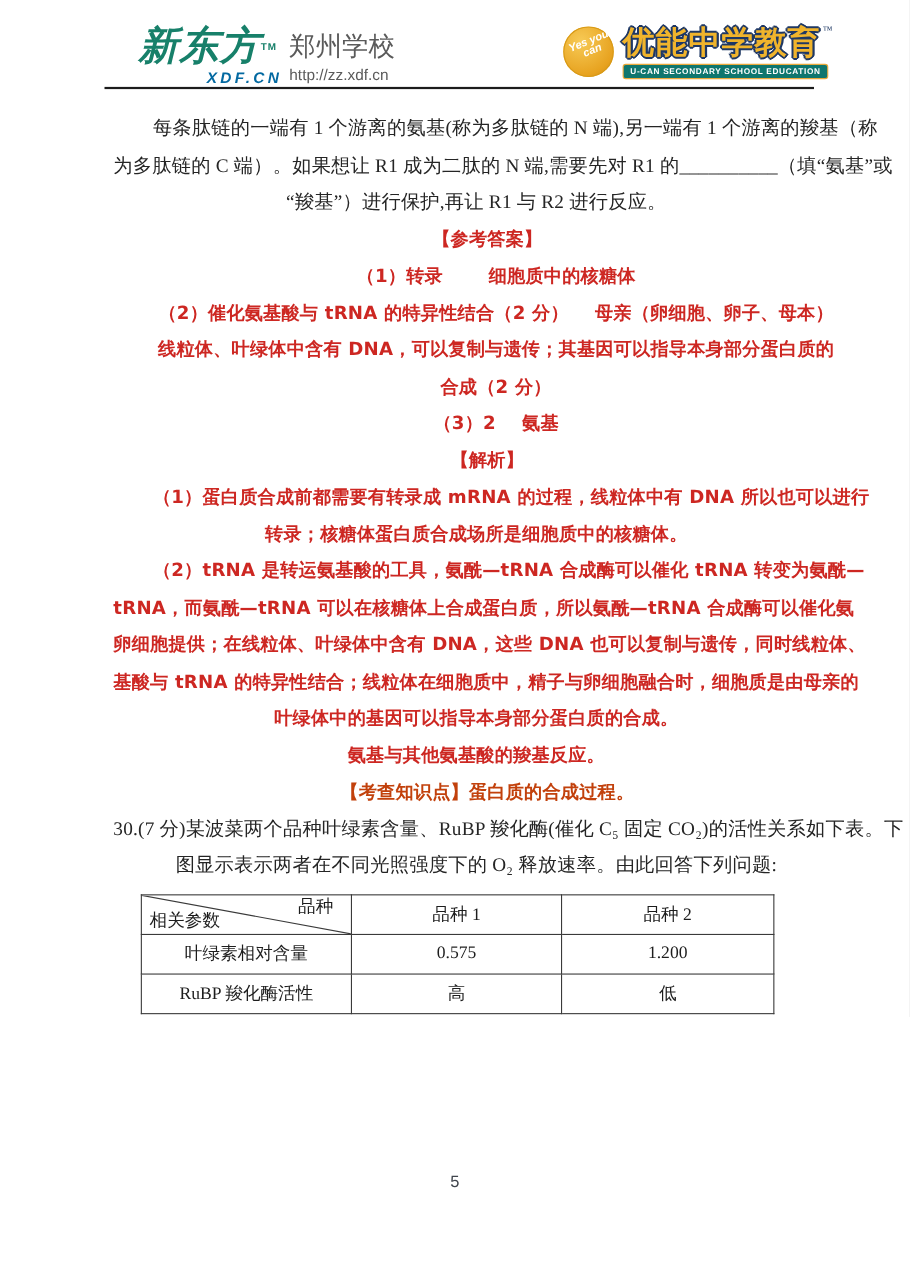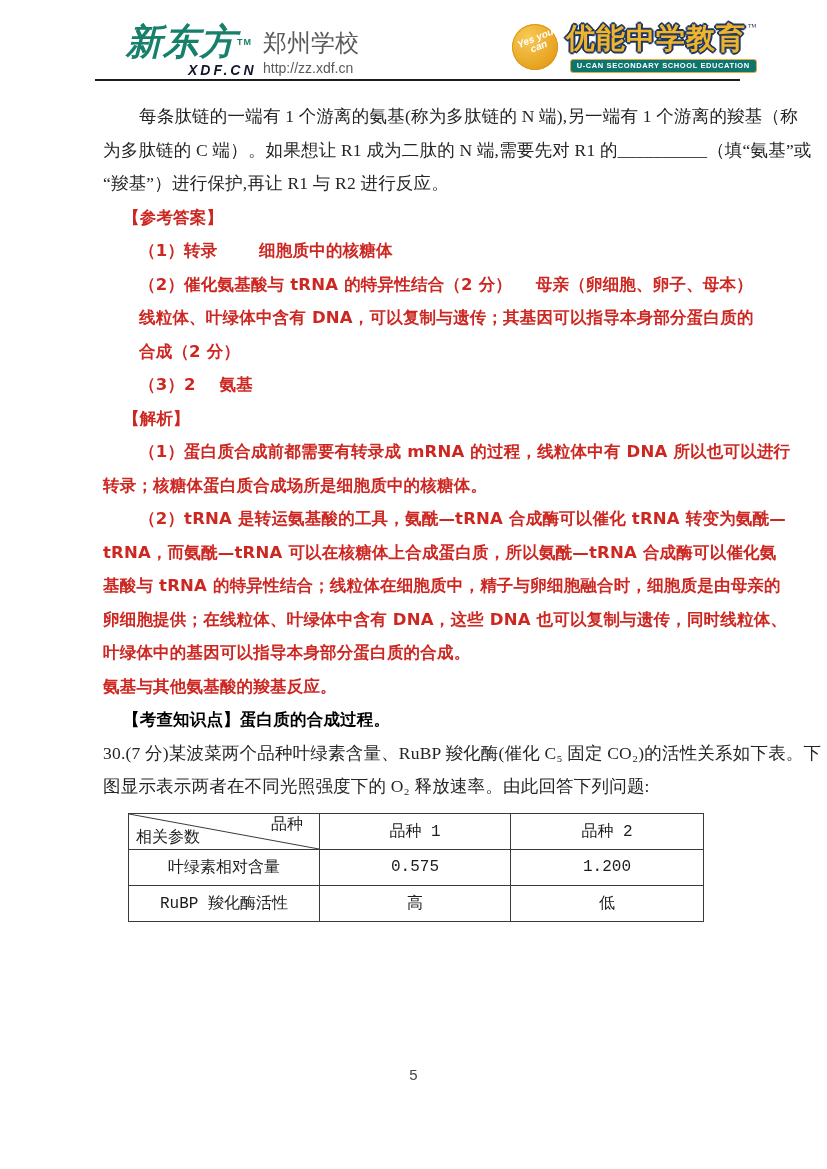--- a/index.html
+++ b/index.html
@@ -14,71 +14,71 @@
   .hdr-rule{position:absolute;top:79px;left:95px;width:645px;border-top:2px solid #1c1c1c;}
   .xdf{position:absolute;left:126px;top:24px;}
   .xdf-cn{
     font-family:"Liberation Sans","DejaVu Sans",sans-serif;
     font-weight:bold;font-style:italic;font-size:36px;line-height:36px;
     color:#17806a;letter-spacing:1px;
   }
   .xdf-tm{font-size:9px;vertical-align:top;color:#17806a;font-style:normal;font-weight:bold;}
   .xdf-dom{
     font-family:"Liberation Sans","DejaVu Sans",sans-serif;
-    font-weight:bold;font-style:italic;font-size:14px;color:#0f172a;
+    font-weight:bold;font-style:italic;font-size:14px;color:#0369a1;
     letter-spacing:3px;margin-left:62px;margin-top:2px;
   }
   .school{position:absolute;left:263px;top:32px;font-family:"Liberation Sans","DejaVu Sans",sans-serif;color:#5a5a5a;}
   .school-name{font-size:24px;line-height:22px;}
   .school-url{font-size:14px;line-height:16px;margin-top:6px;}
   .ucan{position:absolute;left:512px;top:22px;display:flex;align-items:flex-start;}
   .ucan-circle{
     width:46px;height:46px;border-radius:50%;
     background:radial-gradient(circle at 35% 30%,#f7ca56,#e7a21f 70%,#c8870f);
     position:relative;flex:0 0 auto;margin-top:2px;
     box-shadow:0 0 0 1px #d89a17 inset;
   }
   .ucan-circle span{
     position:absolute;left:5px;top:9px;width:40px;
     transform:rotate(-22deg);
     font-family:"Liberation Sans","DejaVu Sans",sans-serif;
     font-style:italic;font-weight:bold;color:#ffffff;
     font-size:10px;line-height:9px;text-align:center;
   }
-  .ucan-text{margin-left:8px;text-align:right;}
+  .ucan-text{margin-left:8px;}
   .ucan-title{
     font-family:"DejaVu Sans","Liberation Sans",sans-serif;
     font-weight:bold;font-size:29px;line-height:32px;letter-spacing:1px;
     color:#f0b42c;
     text-shadow:-2px 0 #1f3864,2px 0 #1f3864,0 -2px #1f3864,0 2px #1f3864,
                 -1px -1px #1f3864,1px -1px #1f3864,-1px 1px #1f3864,1px 1px #1f3864;
   }
   .ucan-tm{font-size:9px;color:#1f3864;vertical-align:top;text-shadow:none;margin-left:2px;}
   .ucan-sub{
     display:inline-block;margin-top:3px;
     background:#0f766e;color:#ffffff;border:1px solid #e9a93b;border-radius:3px;
     font-family:"Liberation Sans","DejaVu Sans",sans-serif;
     font-weight:bold;font-size:7.5px;letter-spacing:0.6px;
     padding:2px 6px;line-height:8px;
   }
   
   .doc{position:absolute;top:100px;left:103px;width:660px;}
   .ln{
     white-space:pre;height:33.5px;line-height:33.5px;
-    font-size:17.5px;letter-spacing:0.2px;
+    font-size:17.5px;letter-spacing:0.2px;text-align:center;
   }
   .ind2{padding-left:36px;}
   .blk{padding-left:20px;}
   .red{color:#cd2722;font-weight:bold;font-family:"DejaVu Sans","Liberation Sans",sans-serif;font-size:16.5px;}
-  .blue{color:#000000;font-weight:bold;font-family:"DejaVu Sans","Liberation Sans",sans-serif;font-size:16.5px;}
+  .blue{color:#c2410c;font-weight:bold;font-family:"DejaVu Sans","Liberation Sans",sans-serif;font-size:16.5px;}
   
   .qtable{
     border-collapse:collapse;margin:9px 0 0 25px;table-layout:fixed;
     font-size:16px;color:#1d1d1d;
-    font-family:Liberation Mono, monospace;
+    font-family:Liberation Serif, serif;
   }
   .qtable td,.qtable th{
     border:1px solid #3a3a3a;height:35px;text-align:center;vertical-align:middle;
     font-weight:normal;padding:0;
   }
   .c1{width:190px;} .c2{width:190px;} .c3{width:192px;}
   .corner{position:relative;}
   .corner svg{position:absolute;left:0;top:0;width:100%;height:100%;display:block;}
   .corner .top-label{position:absolute;right:16px;top:3px;line-height:16px;}
   .corner .bottom-label{position:absolute;left:7px;bottom:3px;line-height:16px;}
@@ -130,22 +130,22 @@
     <div class="ln red ind2">（2）催化氨基酸与 tRNA 的特异性结合（2 分）    母亲（卵细胞、卵子、母本）</div>
     <div class="ln red ind2">线粒体、叶绿体中含有 DNA，可以复制与遗传；其基因可以指导本身部分蛋白质的</div>
     <div class="ln red ind2">合成（2 分）</div>
     <div class="ln red ind2">（3）2    氨基</div>
 
     <div class="ln red blk">【解析】</div>
     <div class="ln red ind2">（1）蛋白质合成前都需要有转录成 mRNA 的过程，线粒体中有 DNA 所以也可以进行</div>
     <div class="ln red">转录；核糖体蛋白质合成场所是细胞质中的核糖体。</div>
     <div class="ln red ind2">（2）tRNA 是转运氨基酸的工具，氨酰—tRNA 合成酶可以催化 tRNA 转变为氨酰—</div>
     <div class="ln red">tRNA，而氨酰—tRNA 可以在核糖体上合成蛋白质，所以氨酰—tRNA 合成酶可以催化氨</div>
+    <div class="ln red">卵细胞提供；在线粒体、叶绿体中含有 DNA，这些 DNA 也可以复制与遗传，同时线粒体、</div>
     <div class="ln red">基酸与 tRNA 的特异性结合；线粒体在细胞质中，精子与卵细胞融合时，细胞质是由母亲的</div>
-    <div class="ln red">卵细胞提供；在线粒体、叶绿体中含有 DNA，这些 DNA 也可以复制与遗传，同时线粒体、</div>
     <div class="ln red">叶绿体中的基因可以指导本身部分蛋白质的合成。</div>
     <div class="ln red">氨基与其他氨基酸的羧基反应。</div>
 
     <div class="ln blue blk">【考查知识点】蛋白质的合成过程。</div>
 
     <div class="ln">30.(7 分)某波菜两个品种叶绿素含量、RuBP 羧化酶(催化 C₅ 固定 CO₂)的活性关系如下表。下</div>
     <div class="ln">图显示表示两者在不同光照强度下的 O₂ 释放速率。由此回答下列问题:</div>
 
     <table class="qtable">
       <tbody>

